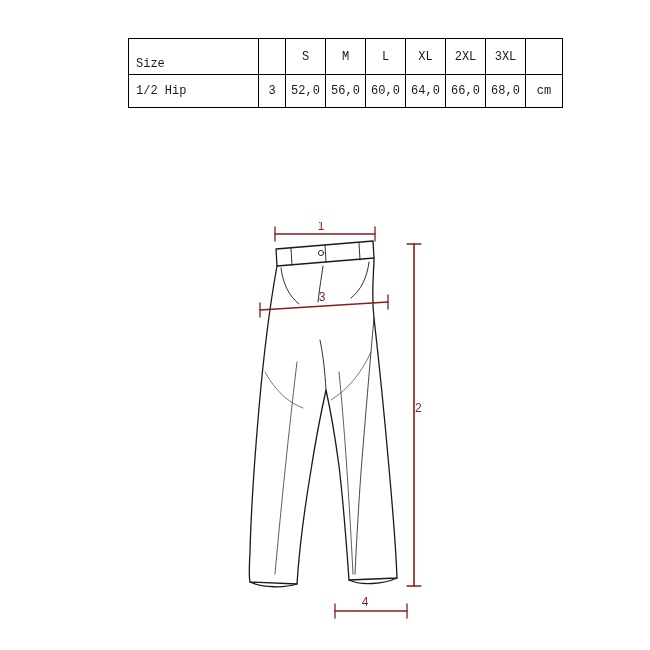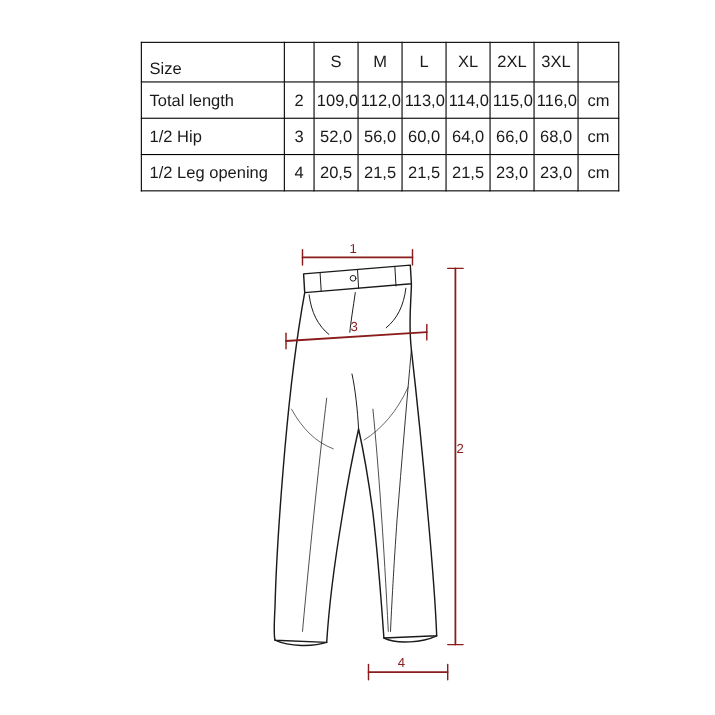--- a/index.html
+++ b/index.html
@@ -27,21 +27,22 @@
   #size-table-wrap {
     position: absolute;
     left: 128px;
     top: 38px;
     width: 396px;
   }
   table.size-table {
     border-collapse: collapse;
     table-layout: fixed;
     width: 396px;
-    font-size: 15px;
+    font-size: 12px;
+    font-family: Liberation Mono, monospace;
   }
   table.size-table td, table.size-table th {
     border: 1px solid #000;
     height: 24px;
     padding: 0 6px;
     font-weight: normal;
     text-align: center;
     vertical-align: middle;
     background: #fff;
   }
@@ -111,55 +112,33 @@
           <td class="size-col">S</td>
           <td class="size-col">M</td>
           <td class="size-col">L</td>
           <td class="size-col">XL</td>
           <td class="size-col">2XL</td>
           <td class="size-col">3XL</td>
           <td class="unit-col"></td>
         </tr>
 
 
-        <tr>
-          <td class="label-col">Total length</td>
-          <td class="num-col">2</td>
-          <td class="size-col">109,0</td>
-          <td class="size-col">112,0</td>
-          <td class="size-col">113,0</td>
-          <td class="size-col">114,0</td>
-          <td class="size-col">115,0</td>
-          <td class="size-col">116,0</td>
-          <td class="unit-col">cm</td>
-        </tr>
 
         <tr>
           <td class="label-col">1/2 Hip</td>
           <td class="num-col">3</td>
           <td class="size-col">52,0</td>
           <td class="size-col">56,0</td>
           <td class="size-col">60,0</td>
           <td class="size-col">64,0</td>
           <td class="size-col">66,0</td>
           <td class="size-col">68,0</td>
           <td class="unit-col">cm</td>
         </tr>
 
-        <tr>
-          <td class="label-col">1/2 Leg opening</td>
-          <td class="num-col">4</td>
-          <td class="size-col">20,5</td>
-          <td class="size-col">21,5</td>
-          <td class="size-col">21,5</td>
-          <td class="size-col">21,5</td>
-          <td class="size-col">23,0</td>
-          <td class="size-col">23,0</td>
-          <td class="unit-col">cm</td>
-        </tr>
       </tbody>
     </table>
   </div>
 
   <div id="illustration">
     <svg width="420" height="410" viewBox="0 0 420 410" xmlns="http://www.w3.org/2000/svg">
 
       <g fill="none" stroke="#1a1a1a" stroke-width="1.3" stroke-linejoin="round" stroke-linecap="round">
 
         <path d="M51,27 L148,19 L149,36 L52,44 Z"></path>

